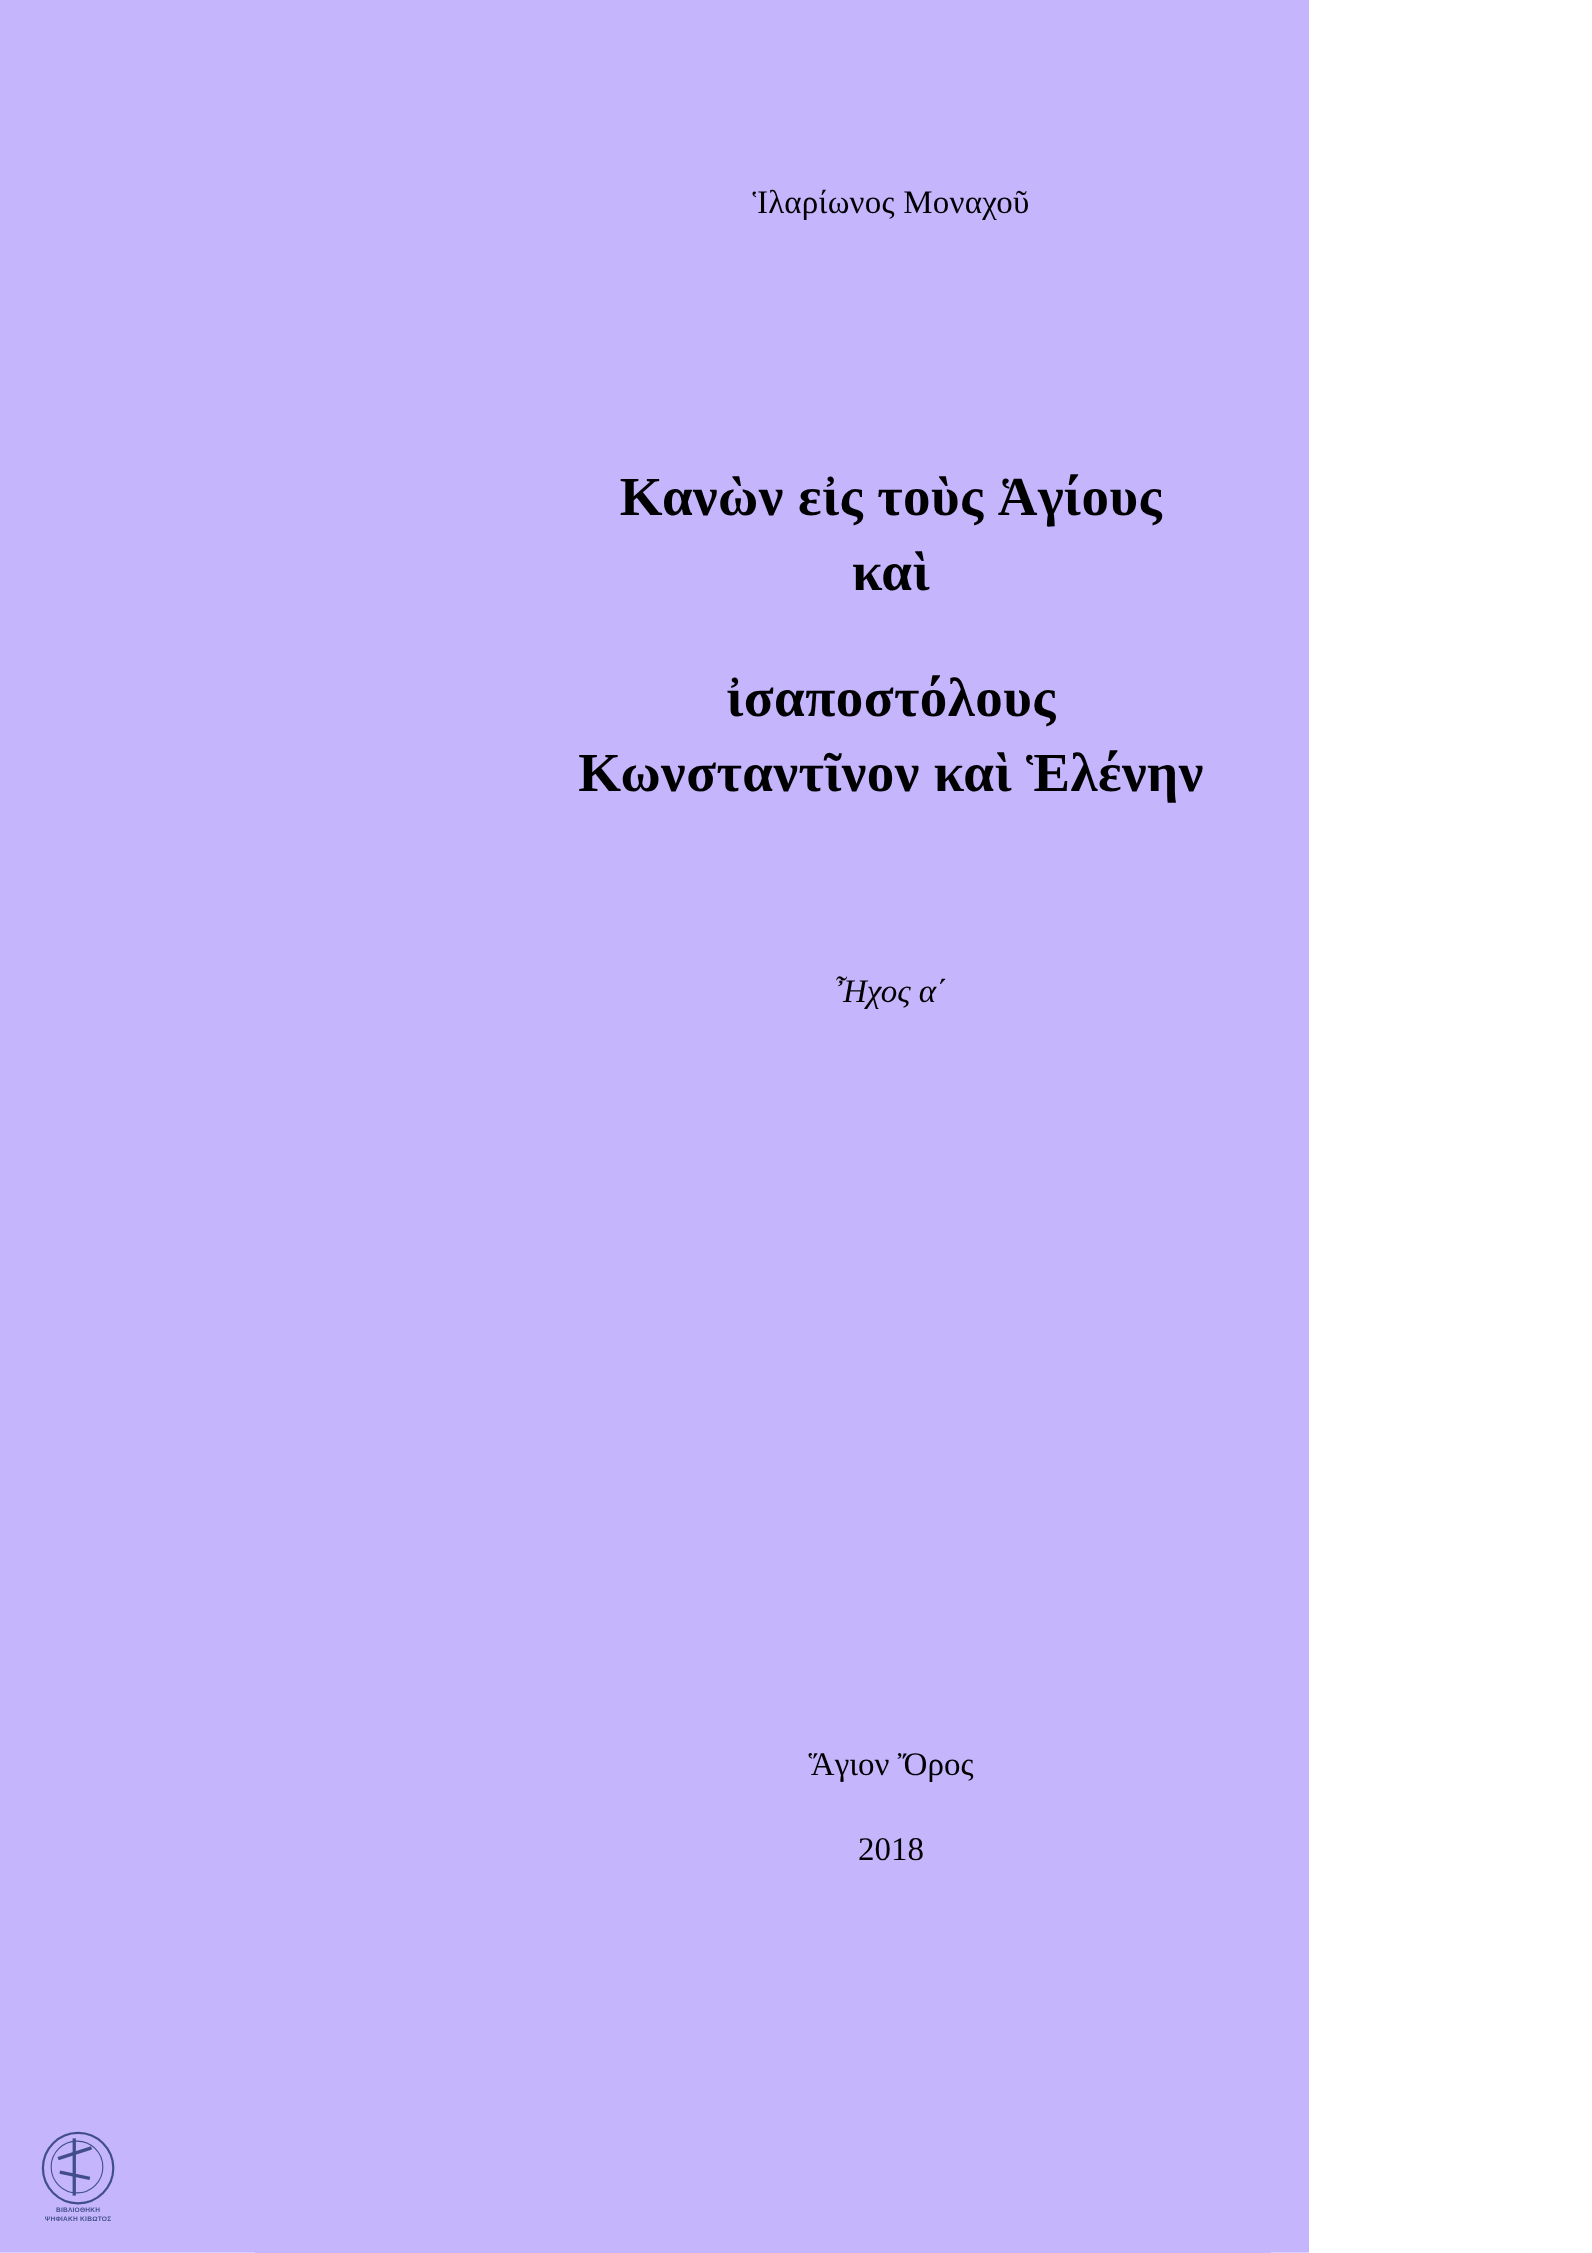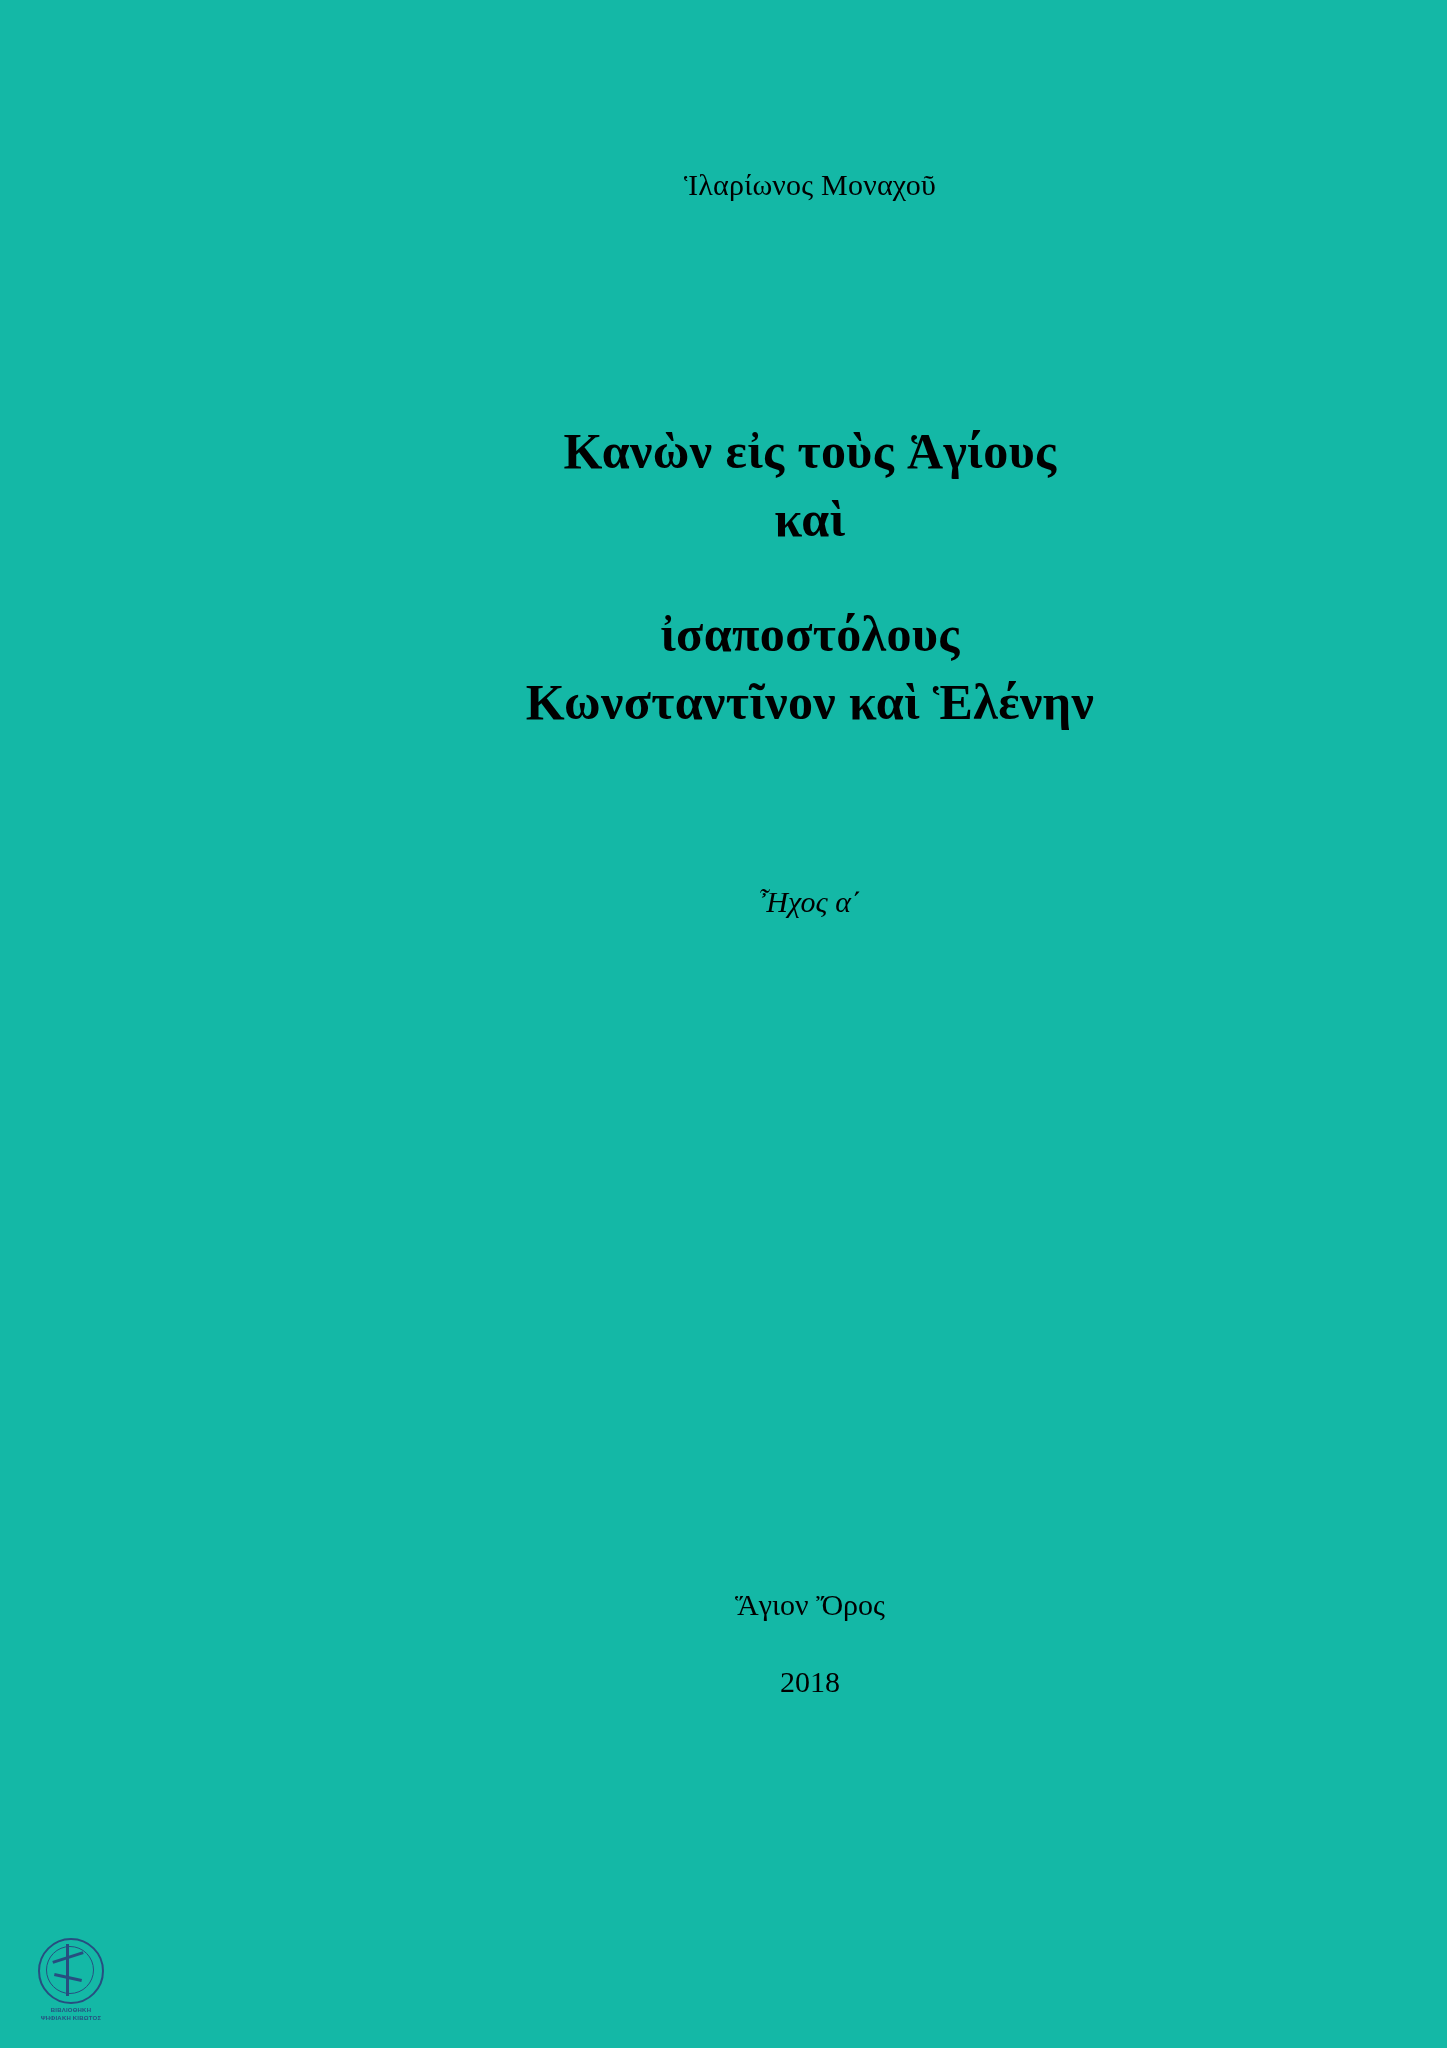--- a/index.html
+++ b/index.html
@@ -13,23 +13,24 @@
     position: relative;
     font-family: "Liberation Serif", serif;
     color: #000000;
     overflow: hidden;
   }
 
   .page {
     position: absolute;
     left: 0;
     top: 0;
-    width: 1447px;
+    width: 1179px;
     height: 2048px;
-    background: #14b8a6;
+    background: #c4b5fd;
+    padding-left: 11px;
   }
 
   .content {
     position: absolute;
     left: 170px;
     top: 0;
     width: 1280px;
     height: 2048px;
   }
 

